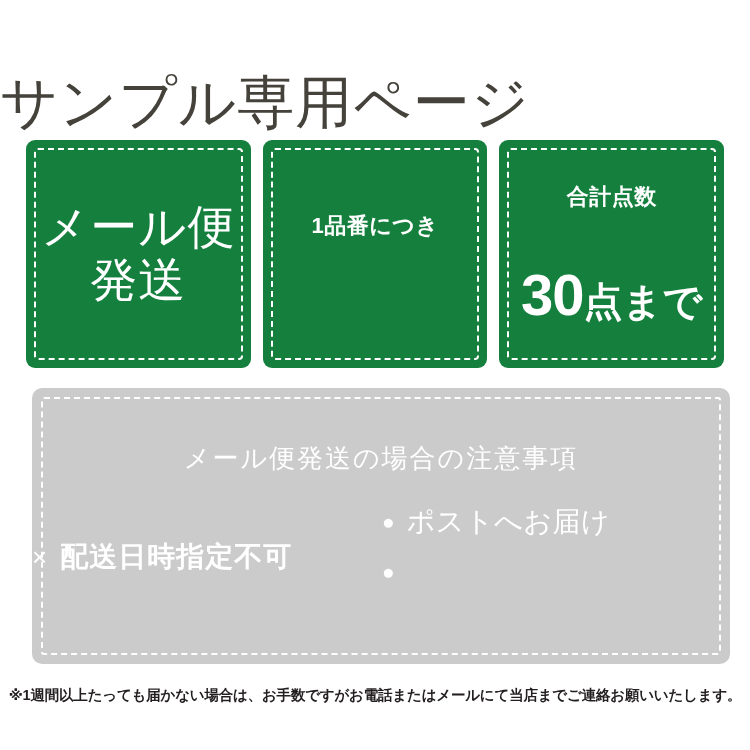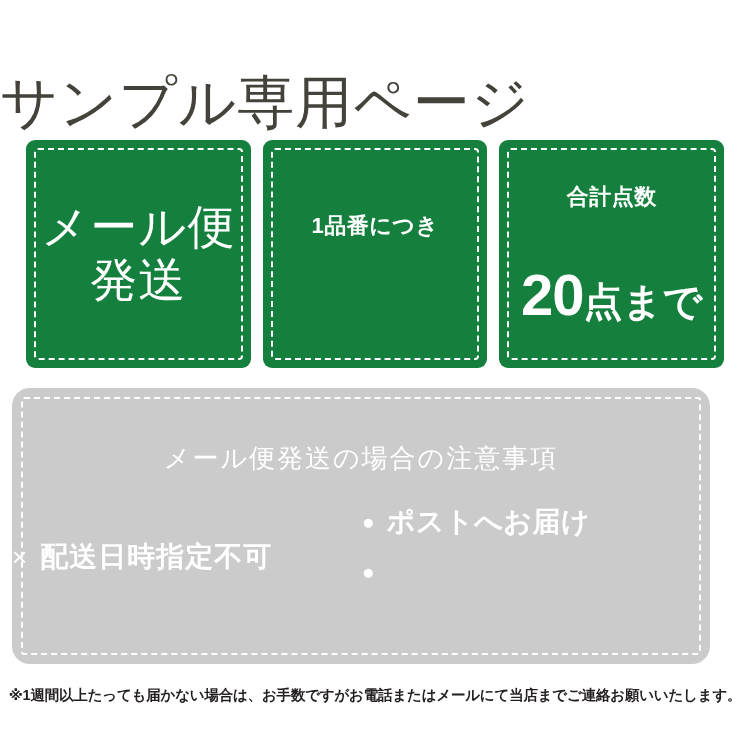--- a/index.html
+++ b/index.html
@@ -108,26 +108,26 @@
   .card-value .unit {
     font-size: 39px;
     font-weight: 700;
     letter-spacing: 0px;
     vertical-align: baseline;
   }
 
   
   .notice {
     position: absolute;
-    left: 12px;
+    left: 32px;
     top: 388px;
     width: 698px;
     height: 276px;
     background: #cbcbcb;
-    border-radius: 18px;
+    border-radius: 10px;
     box-sizing: border-box;
   }
   .notice .dash {
     position: absolute;
     left: 9px;
     top: 9px;
     right: 9px;
     bottom: 9px;
     border: 2px dashed #ffffff;
     border-radius: 3px;
@@ -182,21 +182,21 @@
   }
   .bullet-row:last-child { margin-bottom: 0; }
   .bullet-dot {
     flex: 0 0 auto;
     font-size: 21px;
     line-height: 34px;
     margin-right: 12px;
   }
   .bullet-text {
     font-size: 28px;
-    font-weight: 700;
+    font-weight: 400;
     line-height: 1.22;
     letter-spacing: 0.5px;
     white-space: nowrap;
   }
 
   
   .footnote {
     position: absolute;
     left: 0;
     top: 686px;
@@ -231,21 +231,21 @@
       <div class="card-inner">
         <div class="card-head">1品番につき</div>
       </div>
     </div>
 
     <div class="card card-3">
       <span class="dash"></span>
       <div class="card-inner">
         <div class="card-head">合計点数</div>
         <div class="card-value">
-          <span class="num">20</span><span class="unit">点まで</span>
+          <span class="num">30</span><span class="unit">点まで</span>
         </div>
       </div>
     </div>
 
   </div>
 
   <div class="notice">
     <span class="dash"></span>
 
     <div class="notice-title">メール便発送の場合の注意事項</div>

